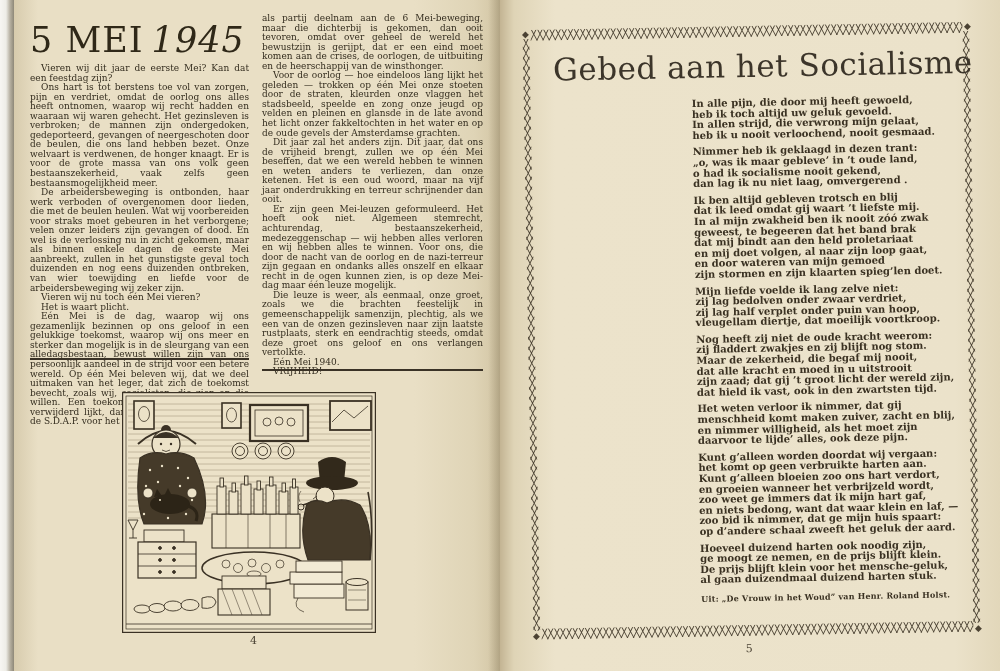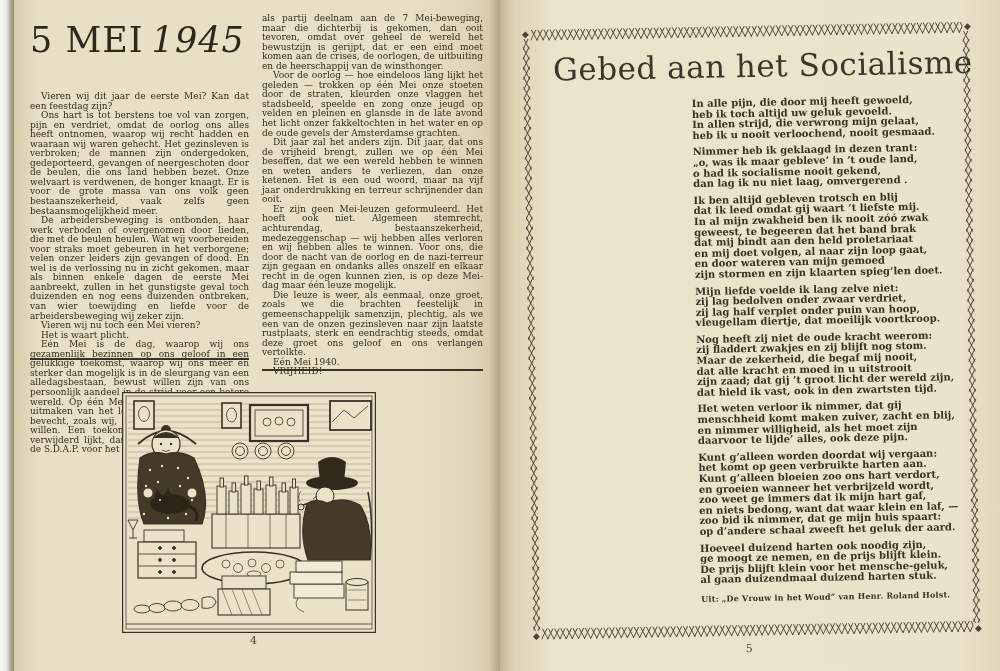--- a/index.html
+++ b/index.html
@@ -19,21 +19,21 @@
   .gutter{position:absolute;left:488px;top:0;width:24px;height:671px;
     background:linear-gradient(90deg,rgba(80,65,35,0) 0%,rgba(80,65,35,0.25) 50%,rgba(80,65,35,0) 100%);}
 
   
   h1.title-left{position:absolute;left:16px;top:20px;margin:0;font-size:35px;font-weight:500;
     letter-spacing:1px;color:#2f2818;font-family:"DejaVu Serif", serif;}
   h1.title-left .yr{font-style:italic;margin-left:8px;}
   .col{position:absolute;text-align:justify;font-size:9px;line-height:9.55px;color:#342d1f;}
   .col p{margin:0;text-indent:11px;}
   .col p.noindent{text-indent:0;}
-  .col1{left:16px;top:64px;width:219px;margin-top:28px;}
+  .col1{left:16px;top:64px;width:219px;}
   .col2{left:248px;top:14px;width:221px;}
   .rule{position:absolute;height:2px;background:#3a3226;}
   .rule1{left:16px;top:358px;width:219px;}
   .rule2{left:248px;top:369px;width:221px;}
   .caption{position:absolute;width:96px;text-align:center;font-size:11.5px;line-height:16px;
     font-weight:bold;color:#3a3122;white-space:pre-line;}
   .caption-top{left:8px;top:396px;}
   .caption-bottom{left:8px;top:588px;}
   .illustration{position:absolute;left:108px;top:392px;width:254px;height:241px;margin:0;}
   .pagenum{position:absolute;font-size:11px;color:#4a4234;}
@@ -73,21 +73,21 @@
   <div class="col col1">
     <p>Vieren wij dit jaar de eerste Mei? Kan dat een feestdag zijn?</p>
     <p>Ons hart is tot berstens toe vol van zorgen, pijn en verdriet, omdat de oorlog ons alles heeft ontnomen, waarop wij recht hadden en waaraan wij waren gehecht. Het gezinsleven is verbroken; de mannen zijn ondergedoken, gedeporteerd, gevangen of neergeschoten door de beulen, die ons land hebben bezet. Onze welvaart is verdwenen, de honger knaagt. Er is voor de grote massa van ons volk geen bestaanszekerheid, vaak zelfs geen bestaansmogelijkheid meer.</p>
     <p>De arbeidersbeweging is ontbonden, haar werk verboden of overgenomen door lieden, die met de beulen heulen. Wat wij voorbereiden voor straks moet gebeuren in het verborgene; velen onzer leiders zijn gevangen of dood. En wel is de verlossing nu in zicht gekomen, maar als binnen enkele dagen de eerste Mei aanbreekt, zullen in het gunstigste geval toch duizenden en nog eens duizenden ontbreken, van wier toewijding en liefde voor de arbeidersbeweging wij zeker zijn.</p>
     <p>Vieren wij nu toch één Mei vieren?</p>
     <p>Het is waart plicht.</p>
     <p>Eén Mei is de dag, waarop wij ons gezamenlijk bezinnen op ons geloof in een gelukkige toekomst, waarop wij ons meer en sterker dan mogelijk is in de sleurgang van een alledagsbestaan, bewust willen zijn van ons persoonlijk aandeel in de strijd voor een betere wereld. Op één Mei beleven wij, dat we deel uitmaken van het leger, dat zich de toekomst bevecht, zoals wij, socialisten, die zien en die willen. Een toekomst, die misschien verder verwijderd lijkt, dan vijftig jaar geleden, toen de S.D.A.P. voor het eerst</p>
   </div>
 
   <div class="col col2">
-    <p class="noindent">als partij deelnam aan de 7 Mei-beweging, maar die dichterbij is gekomen, dan ooit tevoren, omdat over geheel de wereld het bewustzijn is gerijpt, dat er een eind moet komen aan de crises, de oorlogen, de uitbuiting en de heerschappij van de winsthonger.</p>
+    <p class="noindent">als partij deelnam aan de 6 Mei-beweging, maar die dichterbij is gekomen, dan ooit tevoren, omdat over geheel de wereld het bewustzijn is gerijpt, dat er een eind moet komen aan de crises, de oorlogen, de uitbuiting en de heerschappij van de winsthonger.</p>
     <p>Voor de oorlog — hoe eindeloos lang lijkt het geleden — trokken op één Mei onze stoeten door de straten, kleurden onze vlaggen het stadsbeeld, speelde en zong onze jeugd op velden en pleinen en glansde in de late avond het licht onzer fakkeltochten in het water en op de oude gevels der Amsterdamse grachten.</p>
     <p>Dit jaar zal het anders zijn. Dit jaar, dat ons de vrijheid brengt, zullen we op één Mei beseffen, dat we een wereld hebben te winnen en weten anders te verliezen, dan onze ketenen. Het is een oud woord, maar na vijf jaar onderdrukking en terreur schrijnender dan ooit.</p>
     <p>Er zijn geen Mei-leuzen geformuleerd. Het hoeft ook niet. Algemeen stemrecht, achturendag, bestaanszekerheid, medezeggenschap — wij hebben alles verloren en wij hebben alles te winnen. Voor ons, die door de nacht van de oorlog en de nazi-terreur zijn gegaan en ondanks alles onszelf en elkaar recht in de ogen kunnen zien, is op deze Mei-dag maar één leuze mogelijk.</p>
     <p>Die leuze is weer, als eenmaal, onze groet, zoals we die brachten feestelijk in gemeenschappelijk samenzijn, plechtig, als we een van de onzen gezinsleven naar zijn laatste rustplaats, sterk en eendrachtig steeds, omdat deze groet ons geloof en ons verlangen vertolkte.</p>
     <p>Eén Mei 1940.</p>
     <p>VRIJHEID!</p>
   </div>
 
   <div class="rule rule1"></div>
   <div class="rule rule2"></div>

